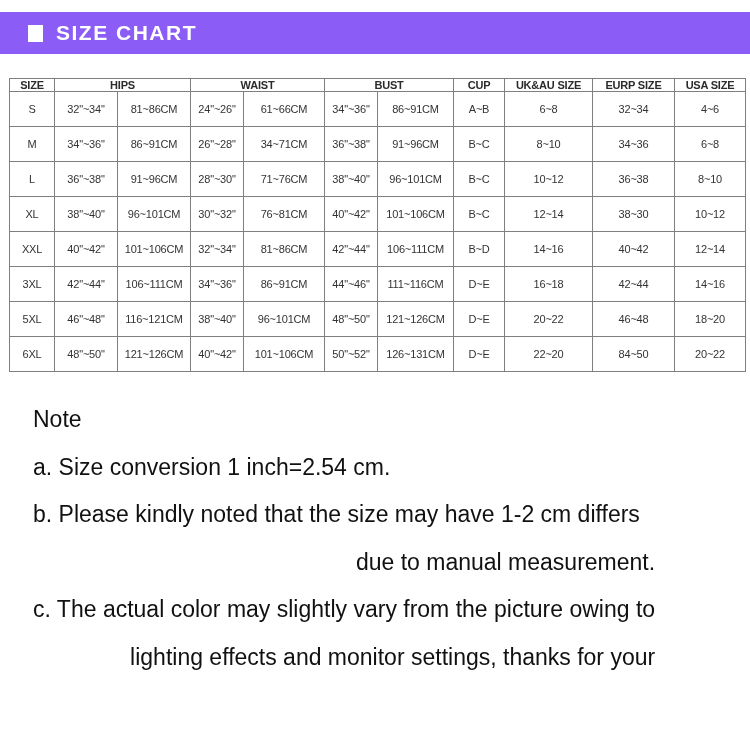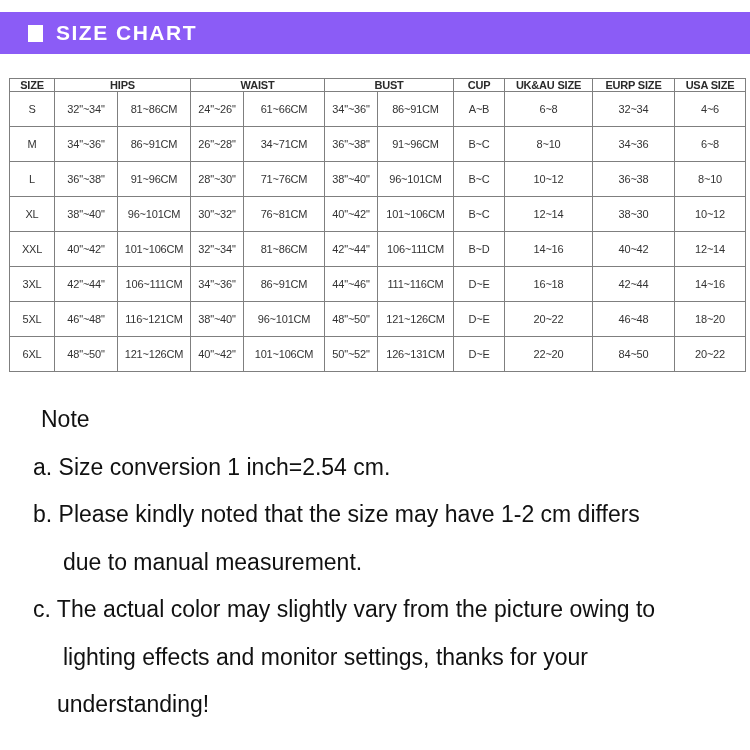--- a/index.html
+++ b/index.html
@@ -60,22 +60,22 @@
 
   
   .notes {
     position: absolute;
     top: 396px; left: 33px;
     font-size: 23px;
     color: #111111;
     line-height: 47.5px;
     white-space: nowrap;
   }
-  .note-heading { margin-left: 8px; }
-  .note-cont    { margin-left: 30px; }
+  .note-heading { margin-left: 0; }
+  .note-cont    { margin-left: 30px; text-align: right; }
   .note-cont2   { margin-left: 24px; }
 </style>
 </head>
 <body>
 
 <div class="header-bar">
   <span class="header-square"></span>
   <span class="header-title">SIZE CHART</span>
 </div>
 
@@ -213,14 +213,13 @@
     </tbody>
 </table>
 
 <div class="notes">
   <div class="note-heading">Note</div>
   <div class="note-line">a. Size conversion 1 inch=2.54 cm.</div>
   <div class="note-line">b. Please kindly noted that the size may have 1-2 cm differs</div>
   <div class="note-cont">due to manual measurement.</div>
   <div class="note-line">c. The actual color may slightly vary from the picture owing to</div>
   <div class="note-cont">lighting effects and monitor settings, thanks for your</div>
-  <div class="note-cont2">understanding!</div>
 </div>
 
 </body></html>

